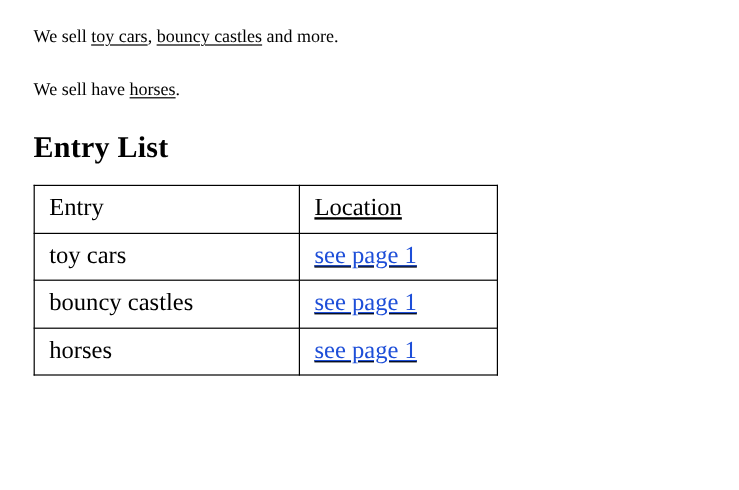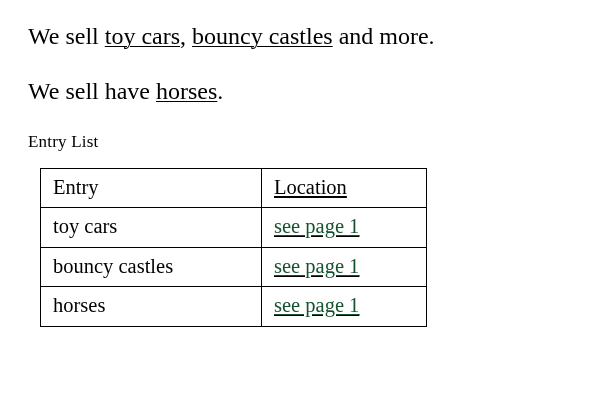--- a/index.html
+++ b/index.html
@@ -12,56 +12,56 @@
     height: 408px;
     font-family: "Liberation Serif", "DejaVu Serif", serif;
     color: #000000;
     overflow: hidden;
   }
   .page {
     padding: 22px 28px 0 28px;
     box-sizing: border-box;
   }
   p.para {
-    font-size: 24px;
+    font-size: 15px;
     line-height: 1.2;
     margin: 0 0 26px 0;
   }
   .underline-link {
     text-decoration: underline;
     text-decoration-thickness: 1px;
     text-underline-offset: 2px;
     color: #000000;
   }
   h2.heading {
-    font-size: 17px;
-    font-weight: normal;
+    font-size: 25px;
+    font-weight: bold;
     margin: 0 0 16px 0;
     letter-spacing: 0.2px;
   }
   table.entry-table {
     border-collapse: collapse;
-    margin-left: 12px;
+    margin-left: 0;
   }
   table.entry-table td {
     border: 1.6px solid #000000;
     font-size: 20.5px;
     padding: 7px 12px 8px 12px;
     vertical-align: middle;
     line-height: 1.15;
   }
   td.col-entry {
     width: 196px;
   }
   td.col-location {
     width: 140px;
     text-decoration: underline;
   }
   a.page-link {
-    color: #14532d;
+    color: #1d4ed8;
     text-decoration: underline;
     text-decoration-thickness: 1px;
     text-underline-offset: 2px;
     cursor: pointer;
   }
 </style>
 </head>
 <body>
 
 <div class="page">

